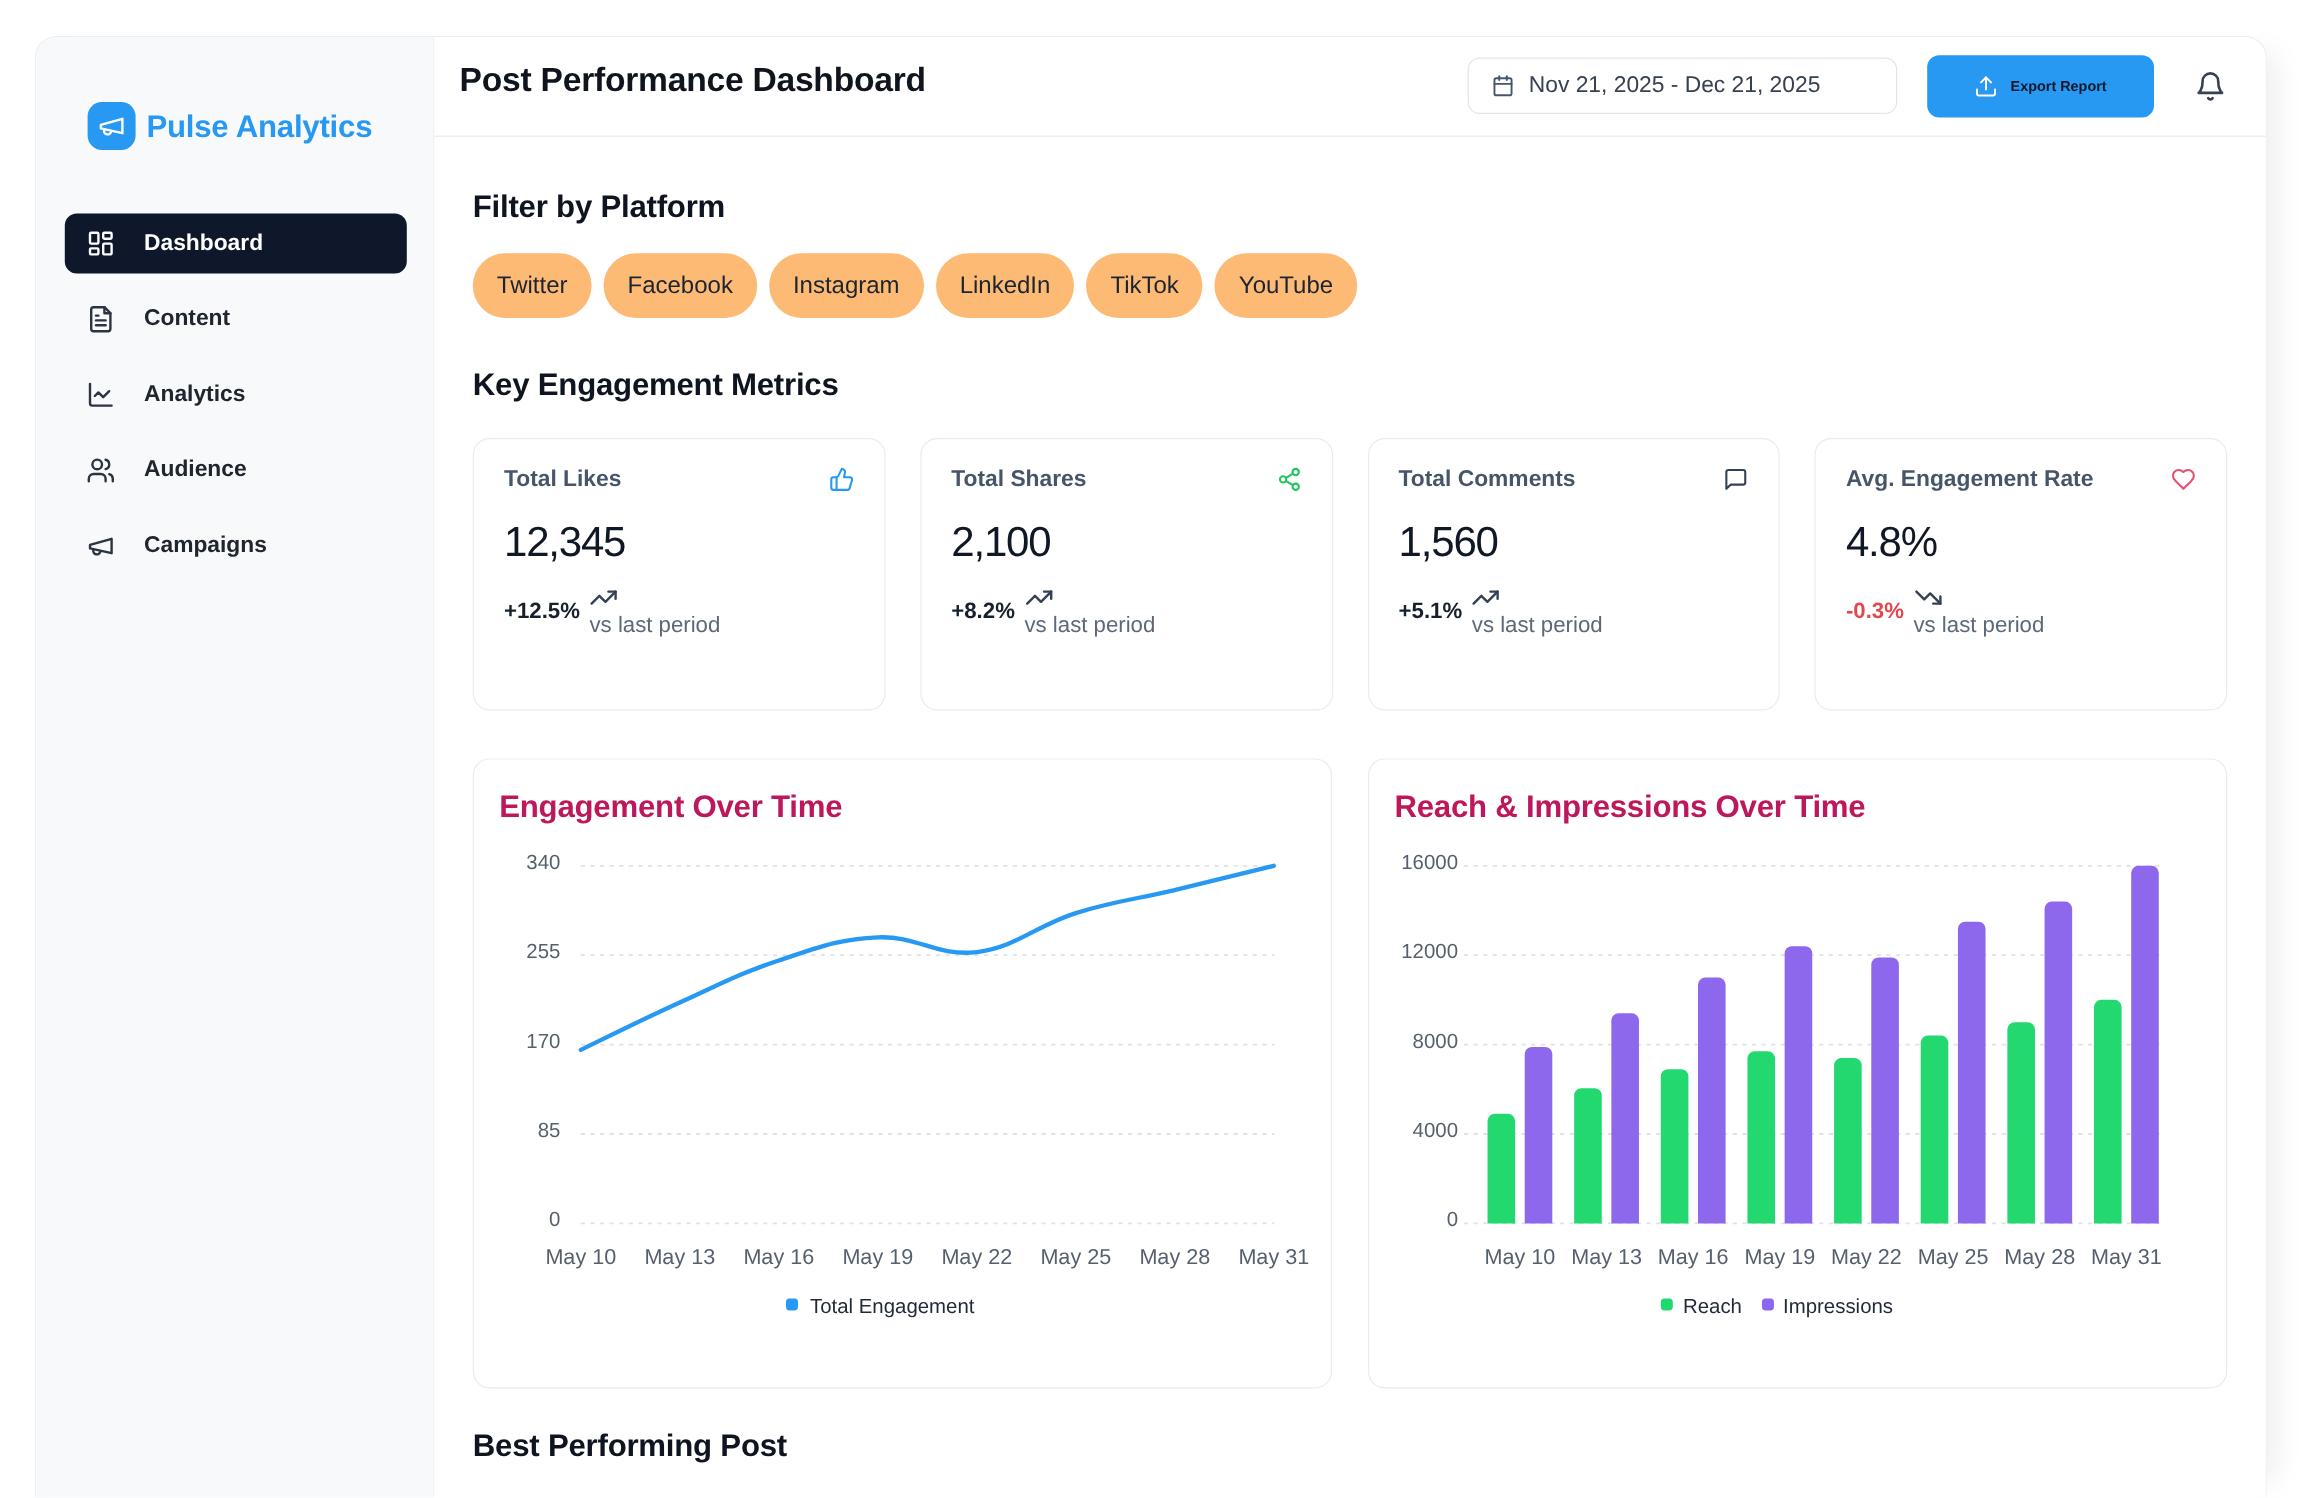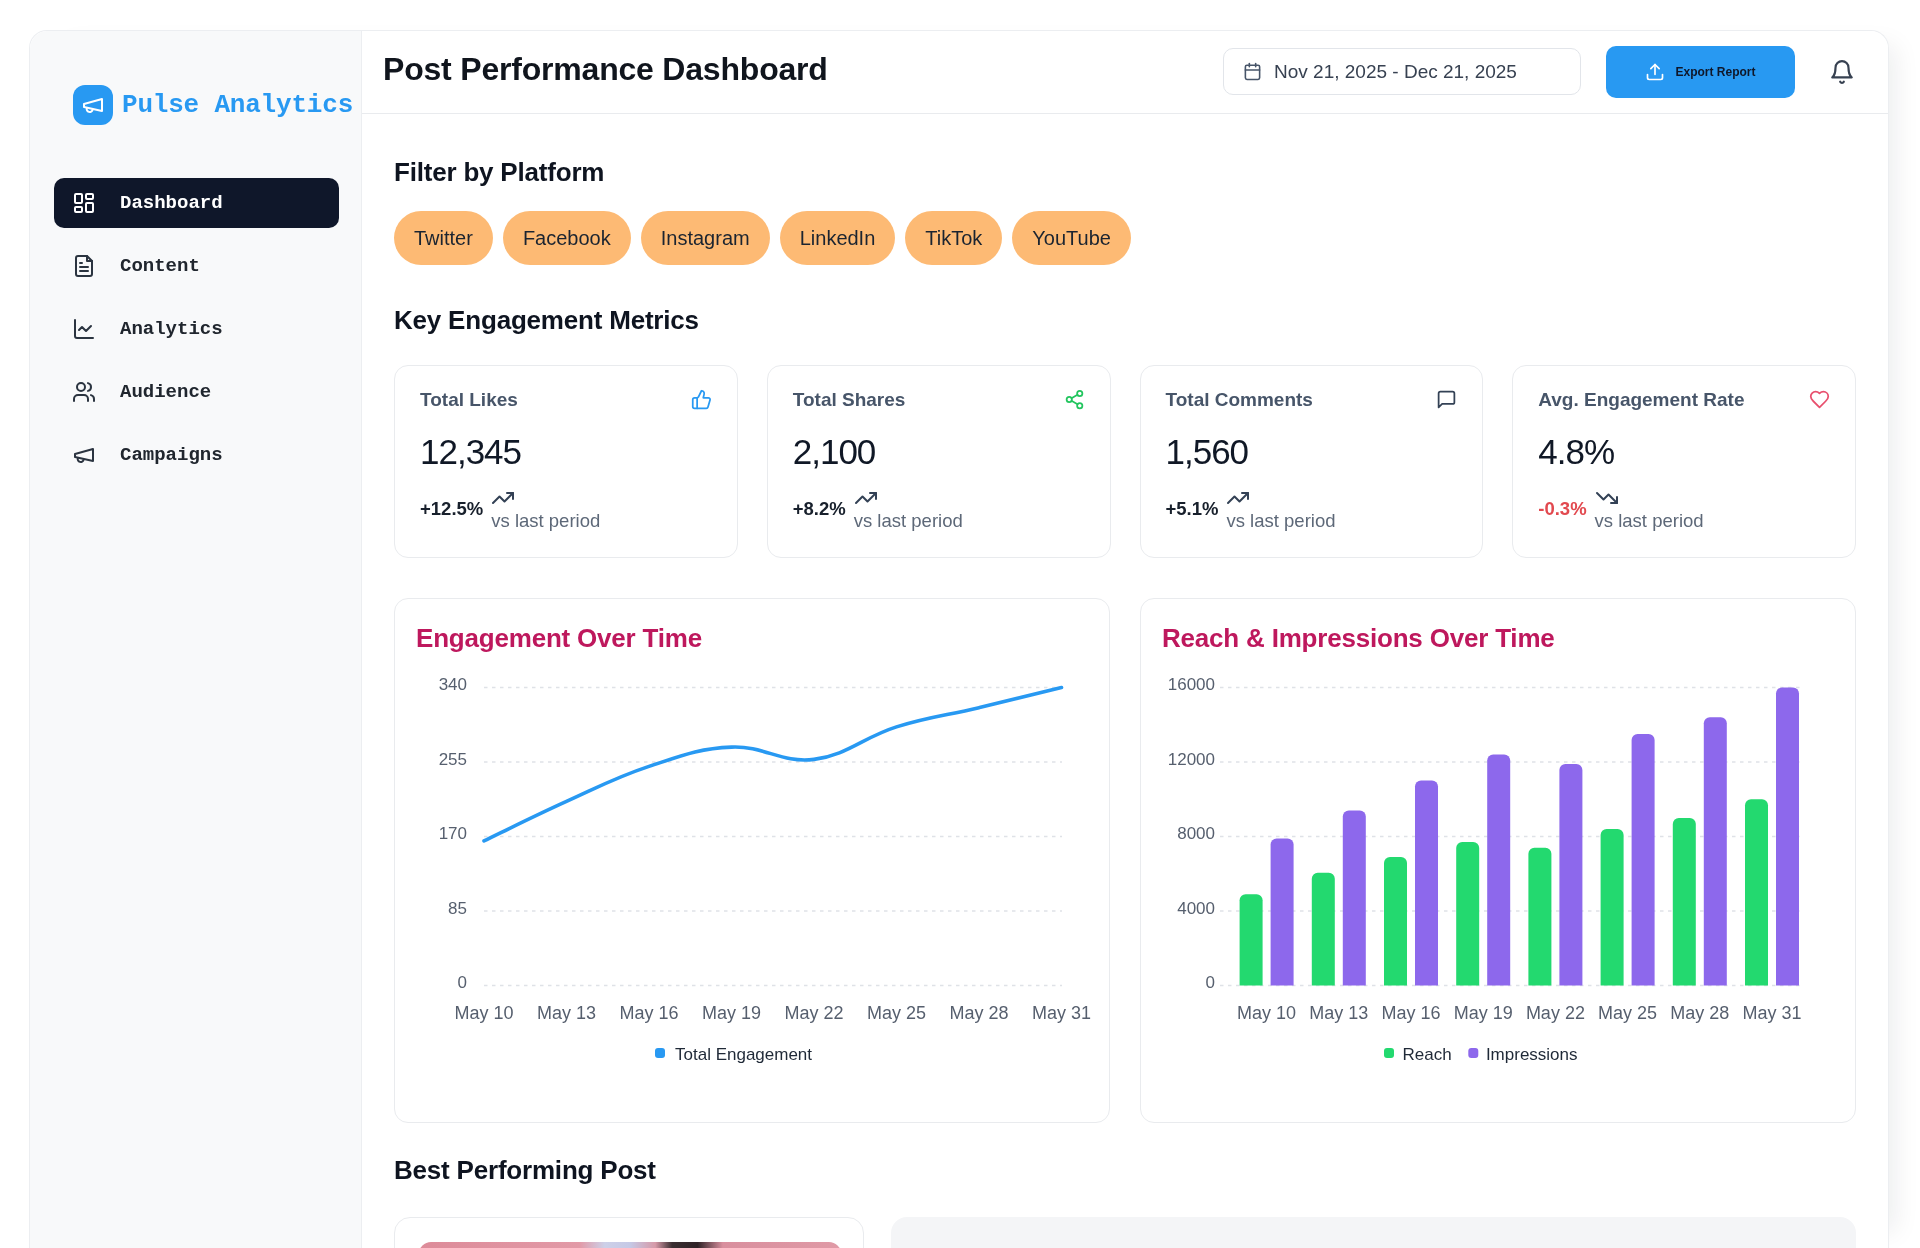--- a/index.html
+++ b/index.html
@@ -2,52 +2,52 @@
 <html><head>
 <meta charset="utf-8">
 <style>
   * { margin:0; padding:0; box-sizing:border-box; }
   html,body { width:1920px; height:1248px; overflow:hidden; background:#fff;
     font-family:"Liberation Sans", sans-serif; }
   .frame { position:absolute; left:29px; top:30px; width:1860px; height:1218px;
     border:1px solid #eceef1; border-bottom:none; border-radius:18px 18px 0 0;
     display:flex; background:#fff; box-shadow:22px 0 26px -16px rgba(15,23,42,.08); }
   .sidebar { width:332px; flex:0 0 332px; background:#f8f9fa; border-right:1px solid #eceef1;
-    border-radius:18px 0 0 0; position:relative;font-family:Liberation Mono, monospace; }
+    border-radius:18px 0 0 0; position:relative; }
   .logo { position:absolute; left:43px; top:54px; display:flex; align-items:center; }
   .logo-icon { width:40px; height:40px; background:#2899f2; border-radius:12px;
     display:flex; align-items:center; justify-content:center; }
   .logo-text { margin-left:9px; font-size:26px; font-weight:700; color:#2899f2; letter-spacing:-0.2px; }
   .nav { position:absolute; left:24px; top:147px; width:285px; }
   .nav-item { height:50px; border-radius:10px; display:flex; align-items:center;
     padding-left:18px; margin-bottom:13px; color:#20262e; font-size:19px; font-weight:600; }
   .nav-item svg { margin-right:24px; }
   .nav-item.active { background:#0f172a; color:#fff; }
   .main { flex:1; position:relative; background:#fff; border-radius:0 18px 0 0; }
   .header { height:83px; border-bottom:1px solid #e9ebee; position:relative; }
-  h1 { position:absolute; left:21px; top:20px; font-size:32px; font-weight:700;
+  h1 { position:absolute; left:21px; top:20px; font-size:28px; font-weight:700;
     color:#10151d; letter-spacing:-0.2px; }
   .datebox { position:absolute; left:861px; top:17px; width:358px; height:47px;
     border:1px solid #e2e5ea; border-radius:10px; display:flex; align-items:center;
     padding-left:19px; background:#fff; }
   .datebox span { margin-left:12px; font-size:19px; font-weight:500; color:#374151; }
   .export { position:absolute; left:1244px; top:15px; width:189px; height:52px;
     background:#2899f2; border-radius:10px; display:flex; align-items:center;
     justify-content:center; color:#0f172a; font-size:12px; font-weight:700; }
   .export svg { margin-right:10px; }
   .bell { position:absolute; left:1467px; top:28px; }
   .content { padding:0 32px; }
   h2 { font-size:26px; font-weight:700; color:#0e1420; letter-spacing:-0.2px; }
   .h-filter { margin-top:43px; }
   .pills { margin-top:23px; display:flex; gap:10px; }
   .pill { height:54px; border-radius:27px; background:#fdba74; display:flex;
     align-items:center; padding:0 20px; font-size:20px; font-weight:500; color:#1b2430; }
   .h-metrics { margin-top:40px; }
   .cards { margin-top:29px; display:grid; grid-template-columns:repeat(4,1fr); gap:29px; }
-  .card { height:193px; background:#fff; border:1px solid #e9ebee; border-radius:14px;
+  .card { height:227px; background:#fff; border:1px solid #e9ebee; border-radius:14px;
     padding:23px 25px; }
   .card .row1 { display:flex; justify-content:space-between; align-items:flex-start; }
   .card .t { font-size:19px; font-weight:600; color:#475569; }
   .card .num { margin-top:21px; font-size:35px; font-weight:400; color:#101826; letter-spacing:-1px; }
   .chg { margin-top:14px; display:flex; align-items:center; gap:8px; font-size:18.5px; }
   .chg b { font-weight:700; color:#18202c; }
   .chg b.red { color:#e2494f; }
   .chg .col { display:flex; flex-direction:column; align-items:flex-start; }
   .chg .col svg { display:block; }
   .chg .col span { color:#5d6878; font-size:18.5px; line-height:22px; }

